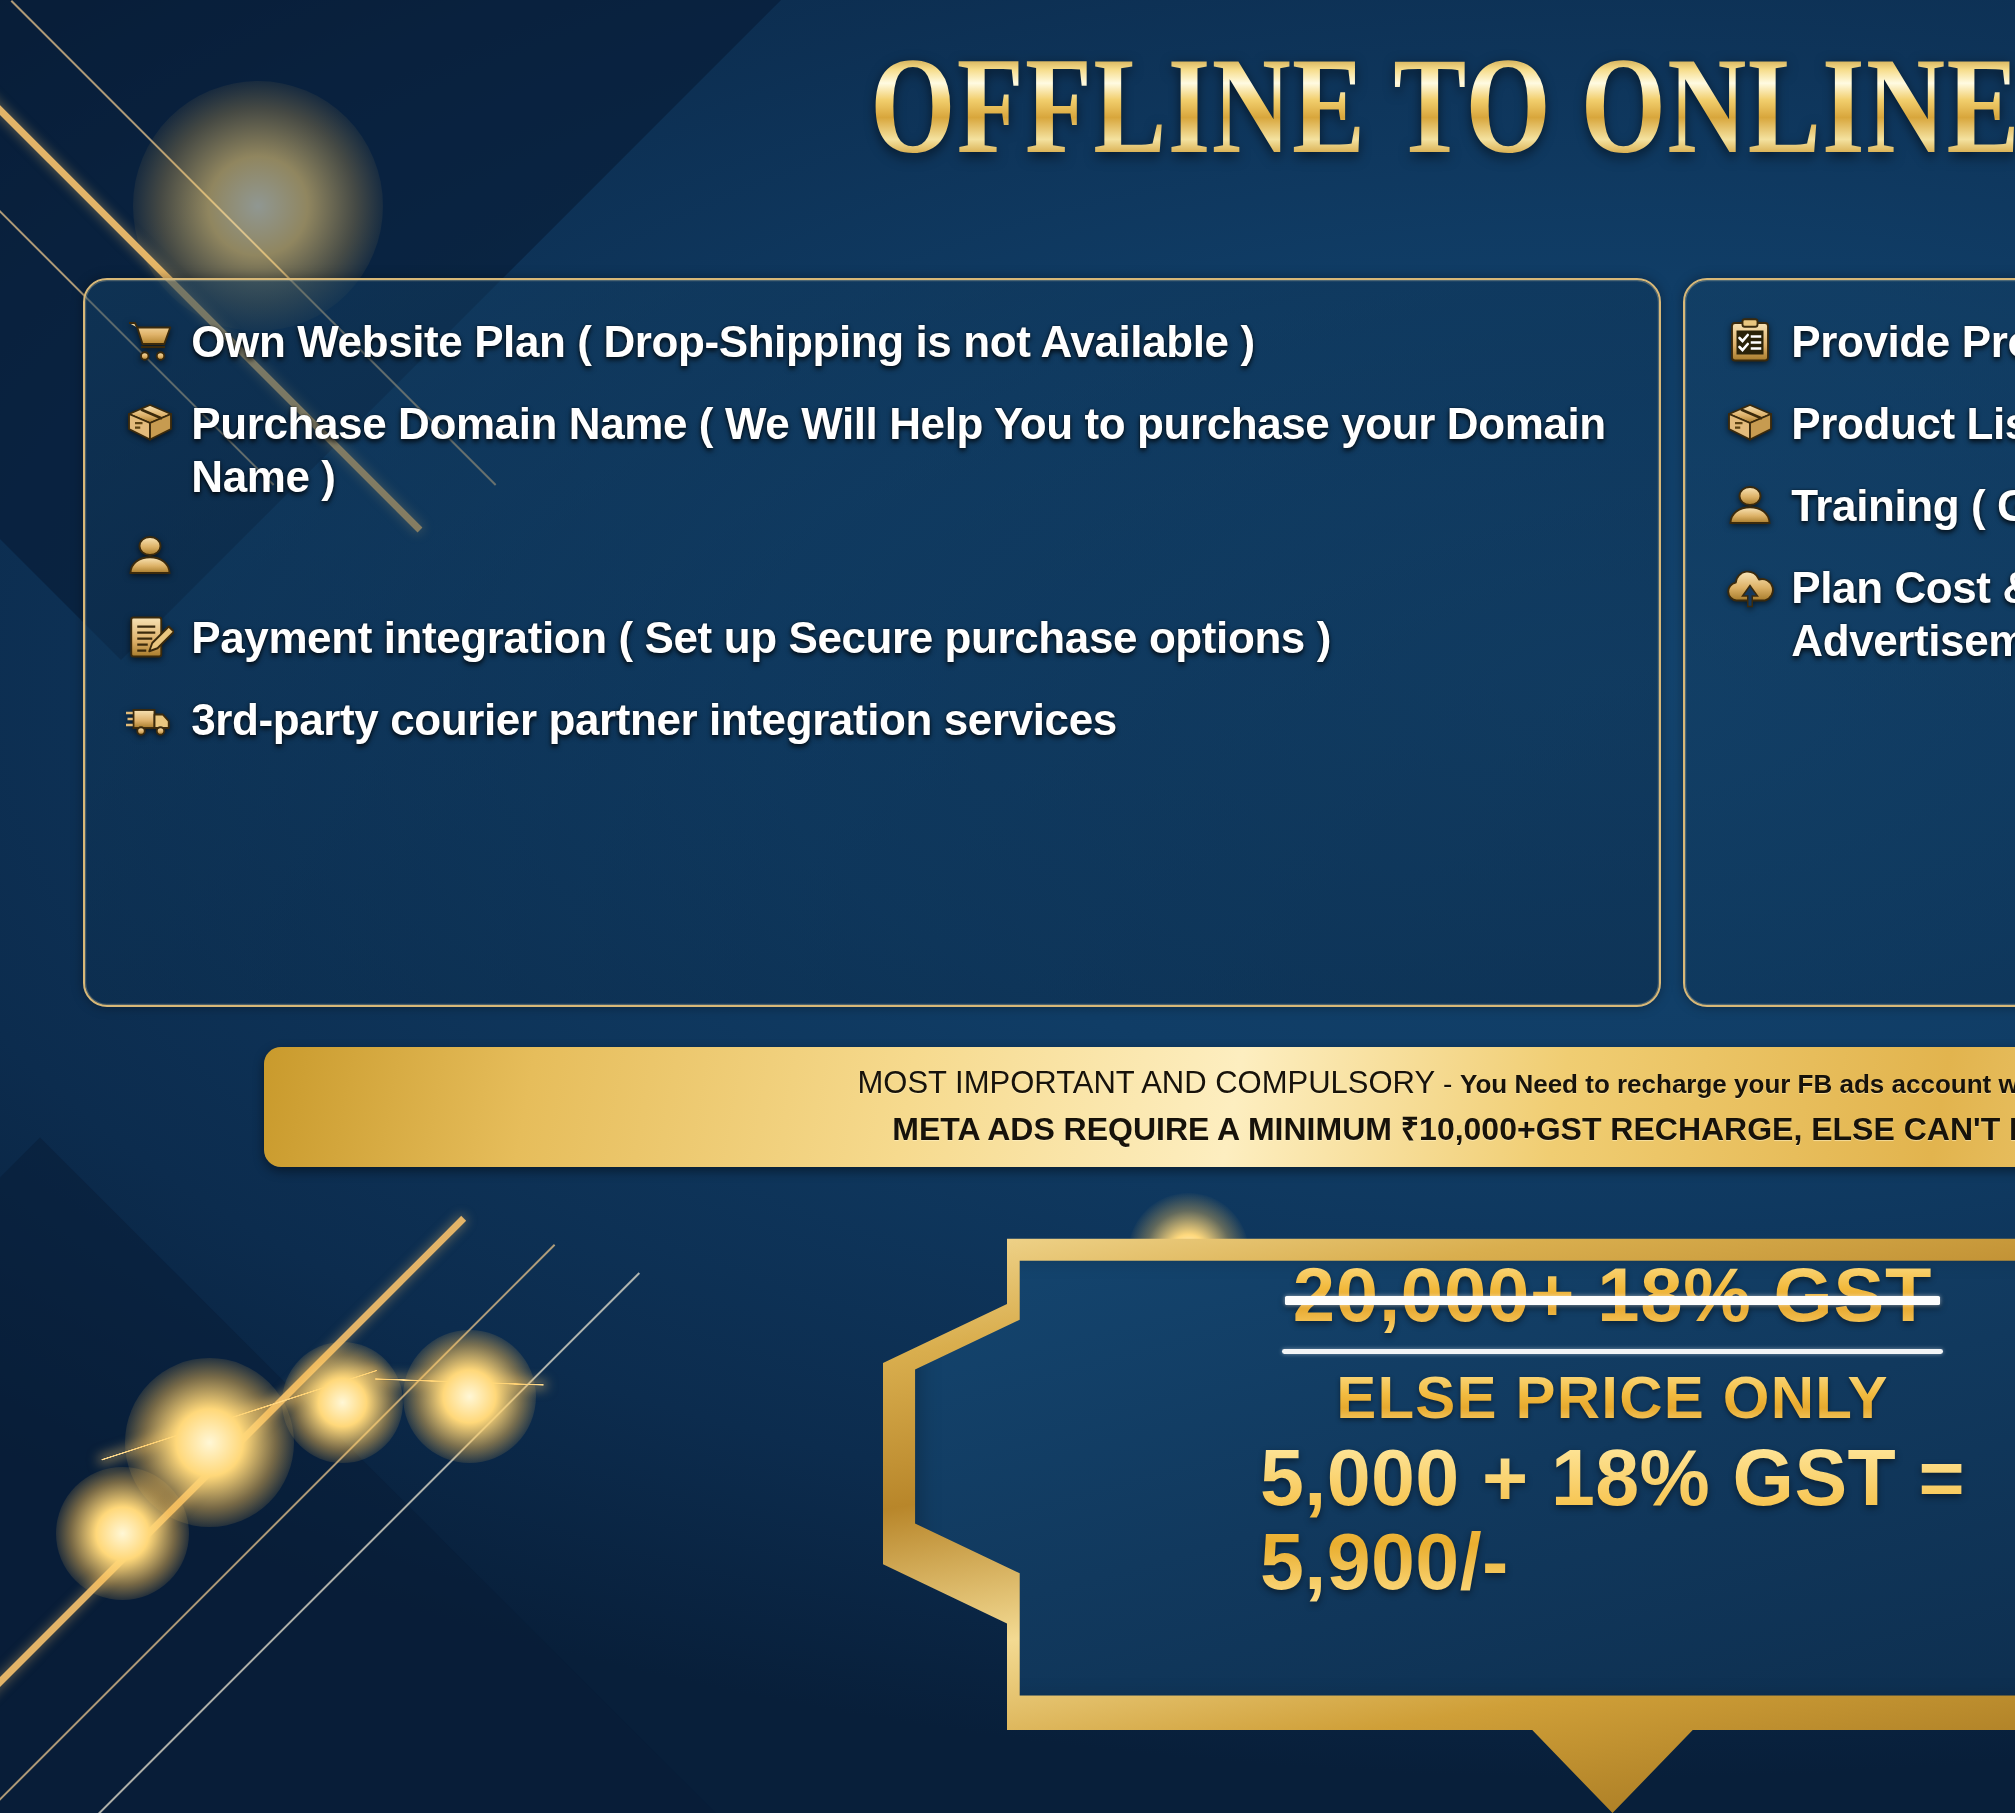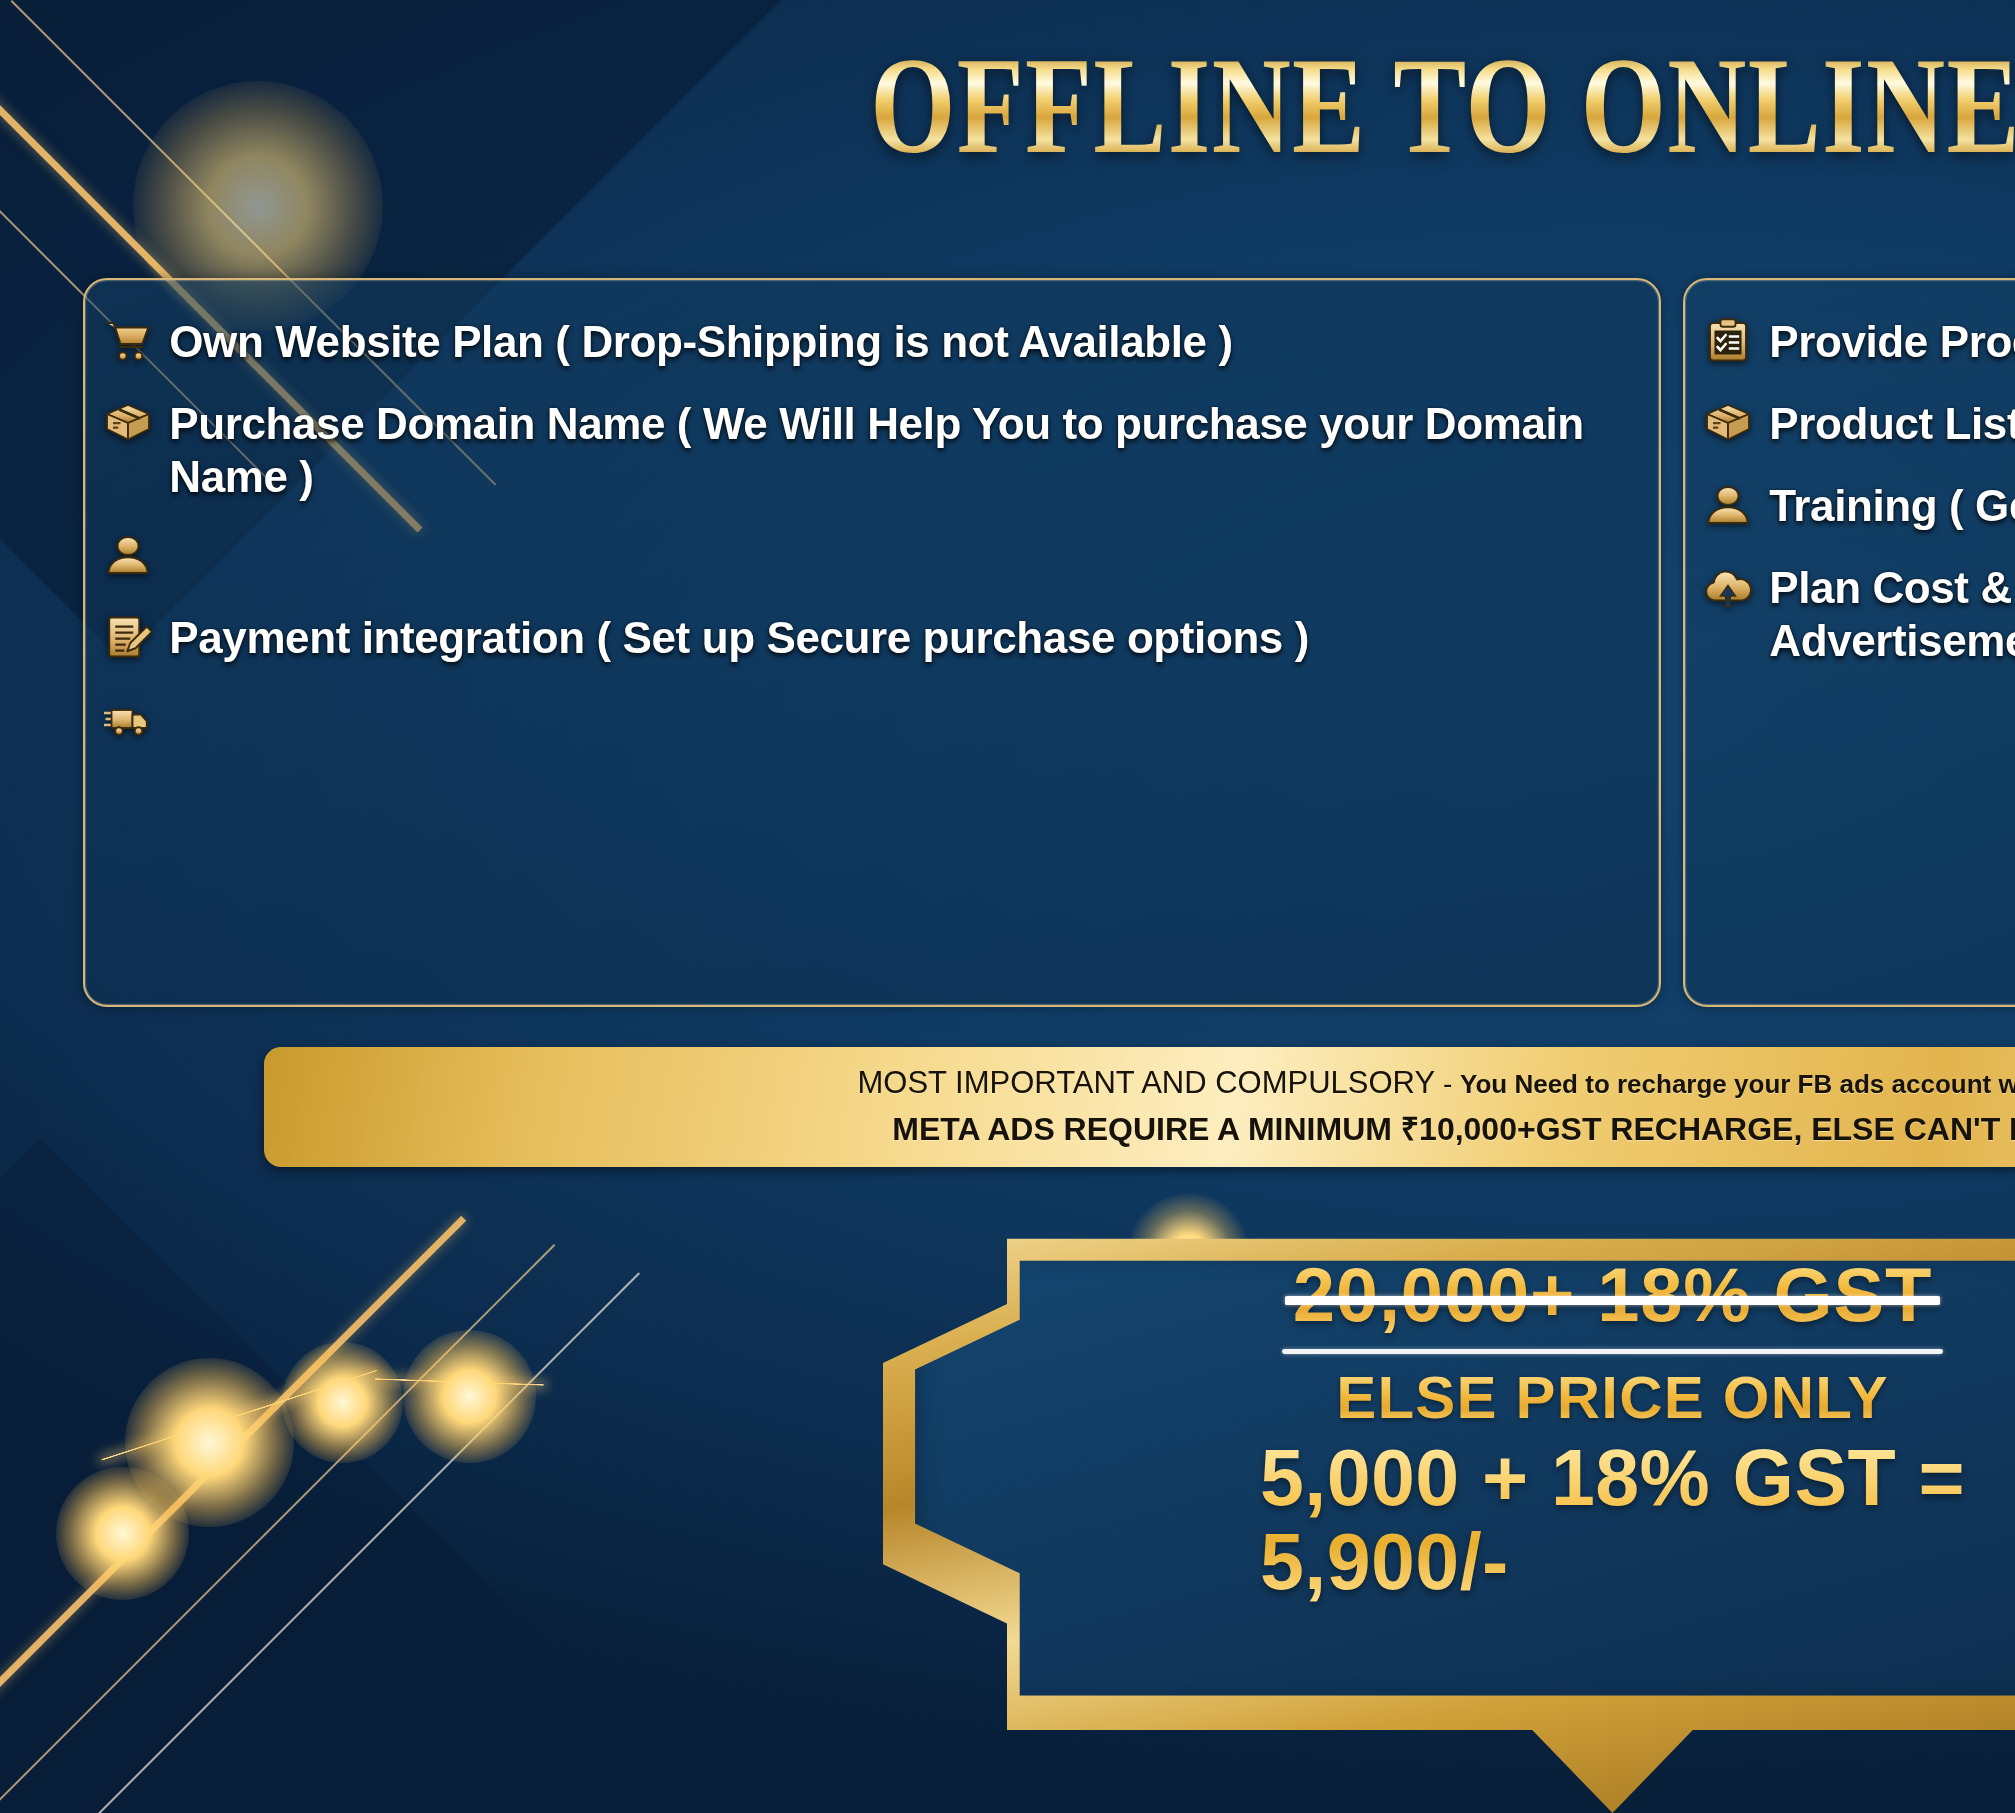--- a/index.html
+++ b/index.html
@@ -64,21 +64,21 @@
   .panel{
     position:absolute;
     border:2px solid #d8b878;
     border-radius:24px;
     box-shadow:inset 0 0 0 1.2px rgba(255,235,180,.25), 0 0 11.3px rgba(0,0,0,.35);
     background:linear-gradient(160deg, rgba(19,63,100,.55) 0%, rgba(12,46,77,.35) 55%, rgba(10,38,66,.45) 100%);
   }
   #panel-left { left:83px;  top:278px; width:1578px; height:729px; }
   #panel-right{ left:1683px; top:278px; width:1459px; height:729px; }
 
-  .items{ padding:31px 28px 0 13px; }
+  .items{ padding:31px 28px 0 35px; }
   .item{ display:flex; align-items:flex-start; margin-bottom:22px; }
   .item:last-child{ margin-bottom:0; }
   .ico{
     flex:0 0 auto; width:60px; height:60px; margin-right:11.3px;
     display:flex; align-items:center; justify-content:center;
   }
   .ico svg{ width:48px; height:48px; display:block;
             filter:drop-shadow(0 2.4px 3.2px rgba(0,0,0,.6)); }
   .itxt{
     color:#ffffff;
@@ -299,20 +299,21 @@
                 <stop offset="100%" stop-color="#a87c2c"></stop>
               </linearGradient>
             </defs>
           <rect x="10" y="20" width="28" height="24" fill="url(#g5)" stroke="#3b2a0c" stroke-width="2.5"></rect>
           <path d="M38 26h11l8 9v9H38z" fill="#e9c67f" stroke="#3b2a0c" stroke-width="2.5" stroke-linejoin="round"></path>
           <circle cx="20" cy="48" r="5" fill="url(#g5)" stroke="#3b2a0c" stroke-width="2.5"></circle>
           <circle cx="46" cy="48" r="5" fill="url(#g5)" stroke="#3b2a0c" stroke-width="2.5"></circle>
           <path d="M0 24h9M2 32h7M0 40h9" stroke="#e2bb78" stroke-width="3.5"></path>
         </svg>
       </span>
+      <span class="itxt">3rd-party courier partner integration services</span>
     </div>
 
   </div>
 </div>
 
 <div id="panel-right" class="panel">
   <div class="items">
 
     <div class="item">
       <span class="ico">

